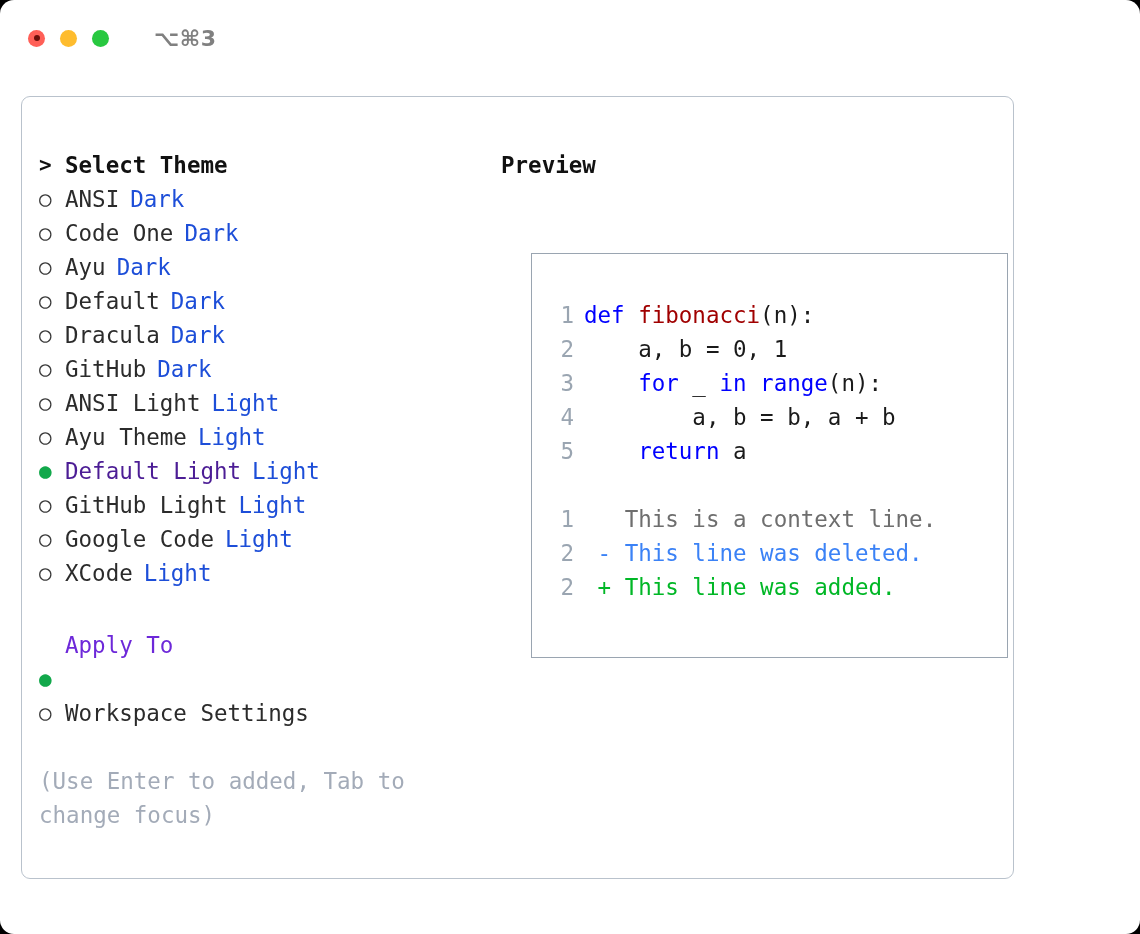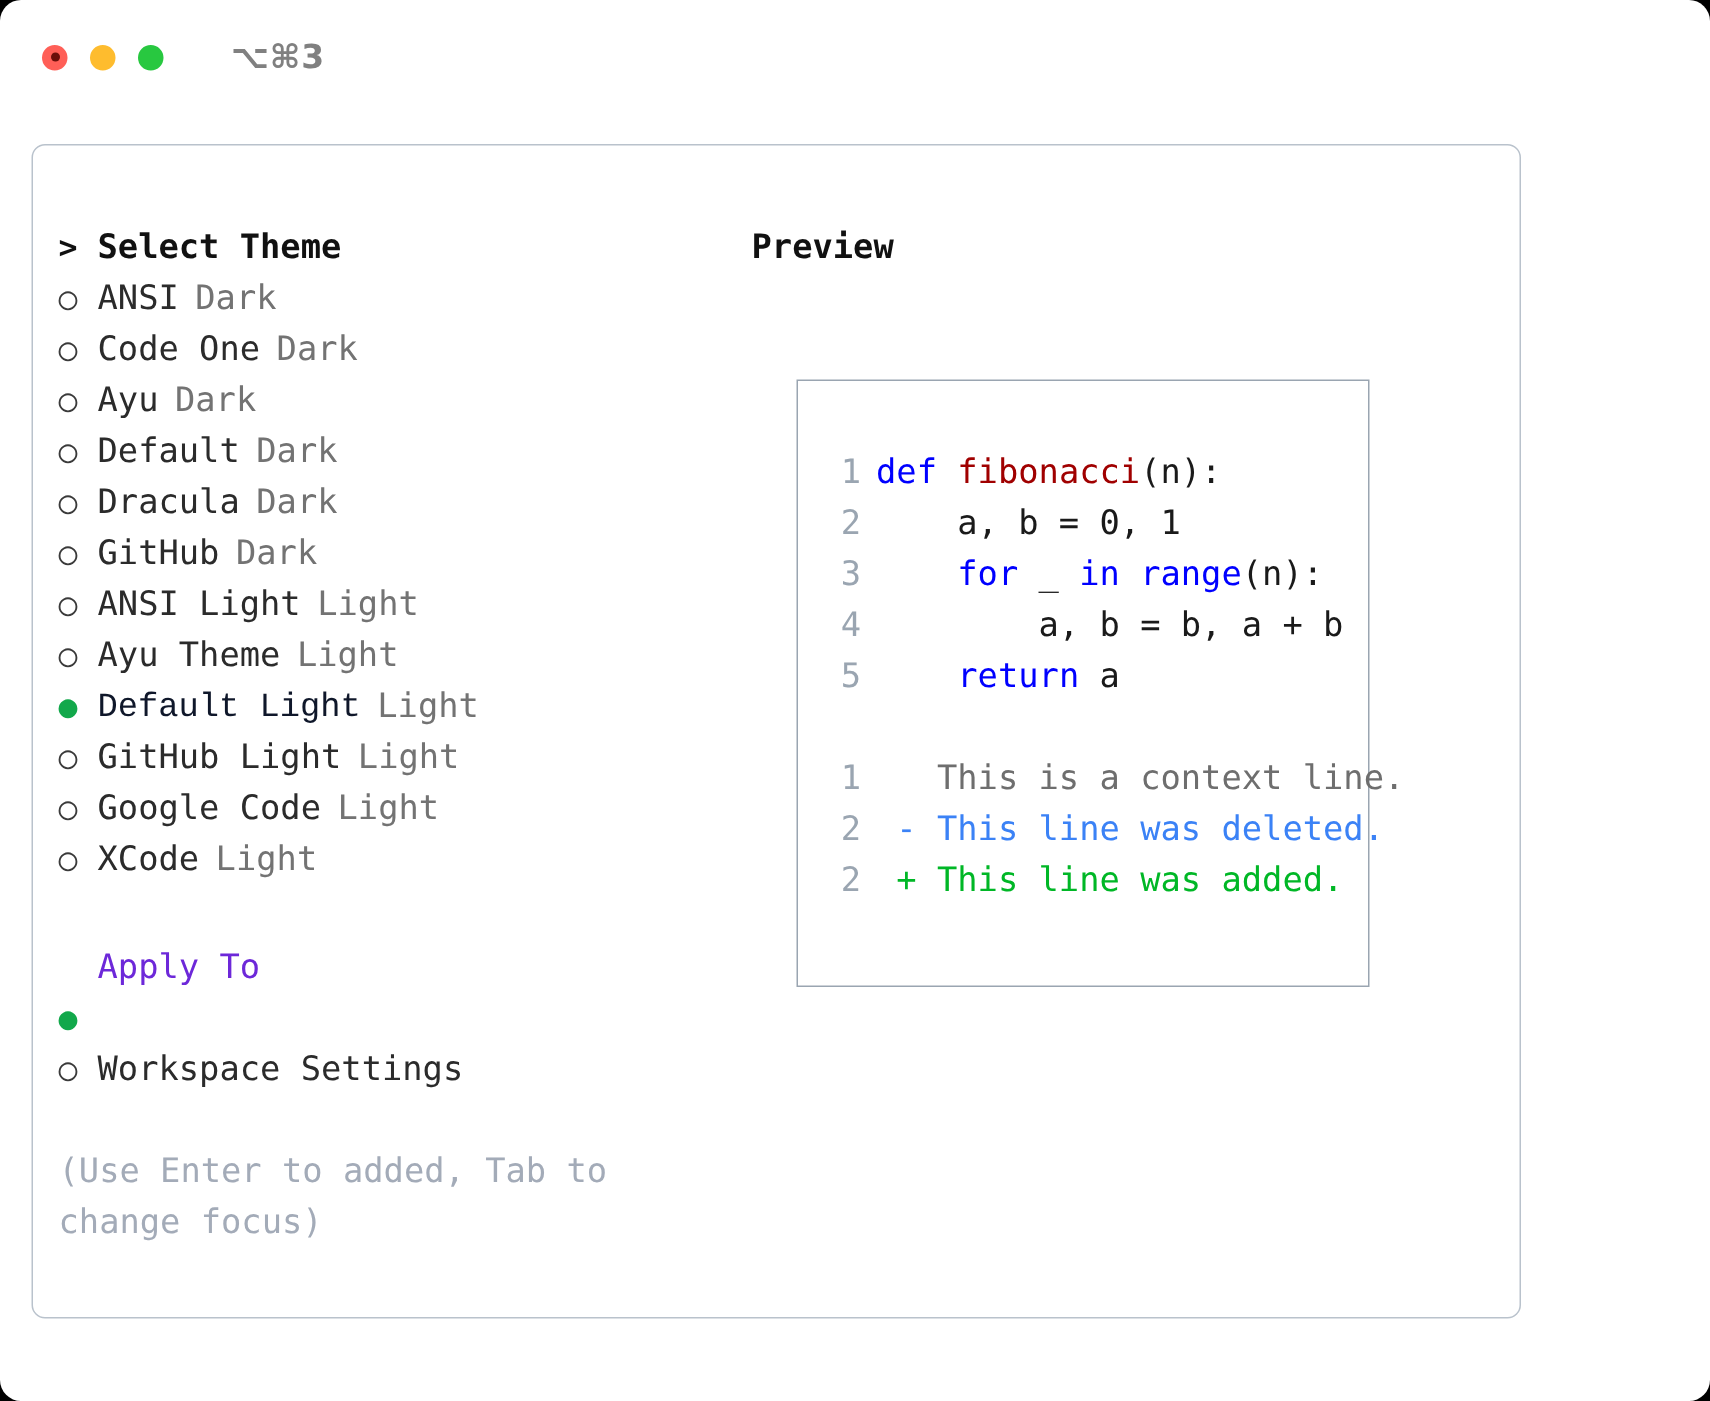--- a/index.html
+++ b/index.html
@@ -107,23 +107,23 @@
     line-height: 1;
     display: inline-block;
   }
   .marker.sel { color: #12a84b; }
   .title-row {
     font-weight: bold;
     color: #111111;
   }
   .title-row .marker { color: #111111; font-weight: bold; }
   .label { color: #2b2b2b; }
-  .row.selected .label { color: #0f172a; font-family: Liberation Mono, monospace; }
+  .row.selected .label { color: #4c1d95; }
   .badge {
-    color: #737373;
+    color: #1d4ed8;
     margin-left: 11px;
     text-align: right;
   }
   .section-head {
     height: 34px;
     display: flex;
     align-items: center;
     font-size: 22.5px;
     color: #6d28d9;
     padding-left: 26px;
@@ -144,21 +144,21 @@
     color: #111111;
     font-weight: bold;
     height: 34px;
     display: flex;
     align-items: center;
   }
   #preview-box {
     position: absolute;
     left: 30px;
     top: 105px;
-    width: 382px;
+    width: 477px;
     height: 405px;
     border: 1.5px solid #9aa5b1;
     box-sizing: border-box;
     background: #ffffff;
   }
   #code {
     position: absolute;
     left: 14px;
     top: 44px;
     font-size: 22.5px;

